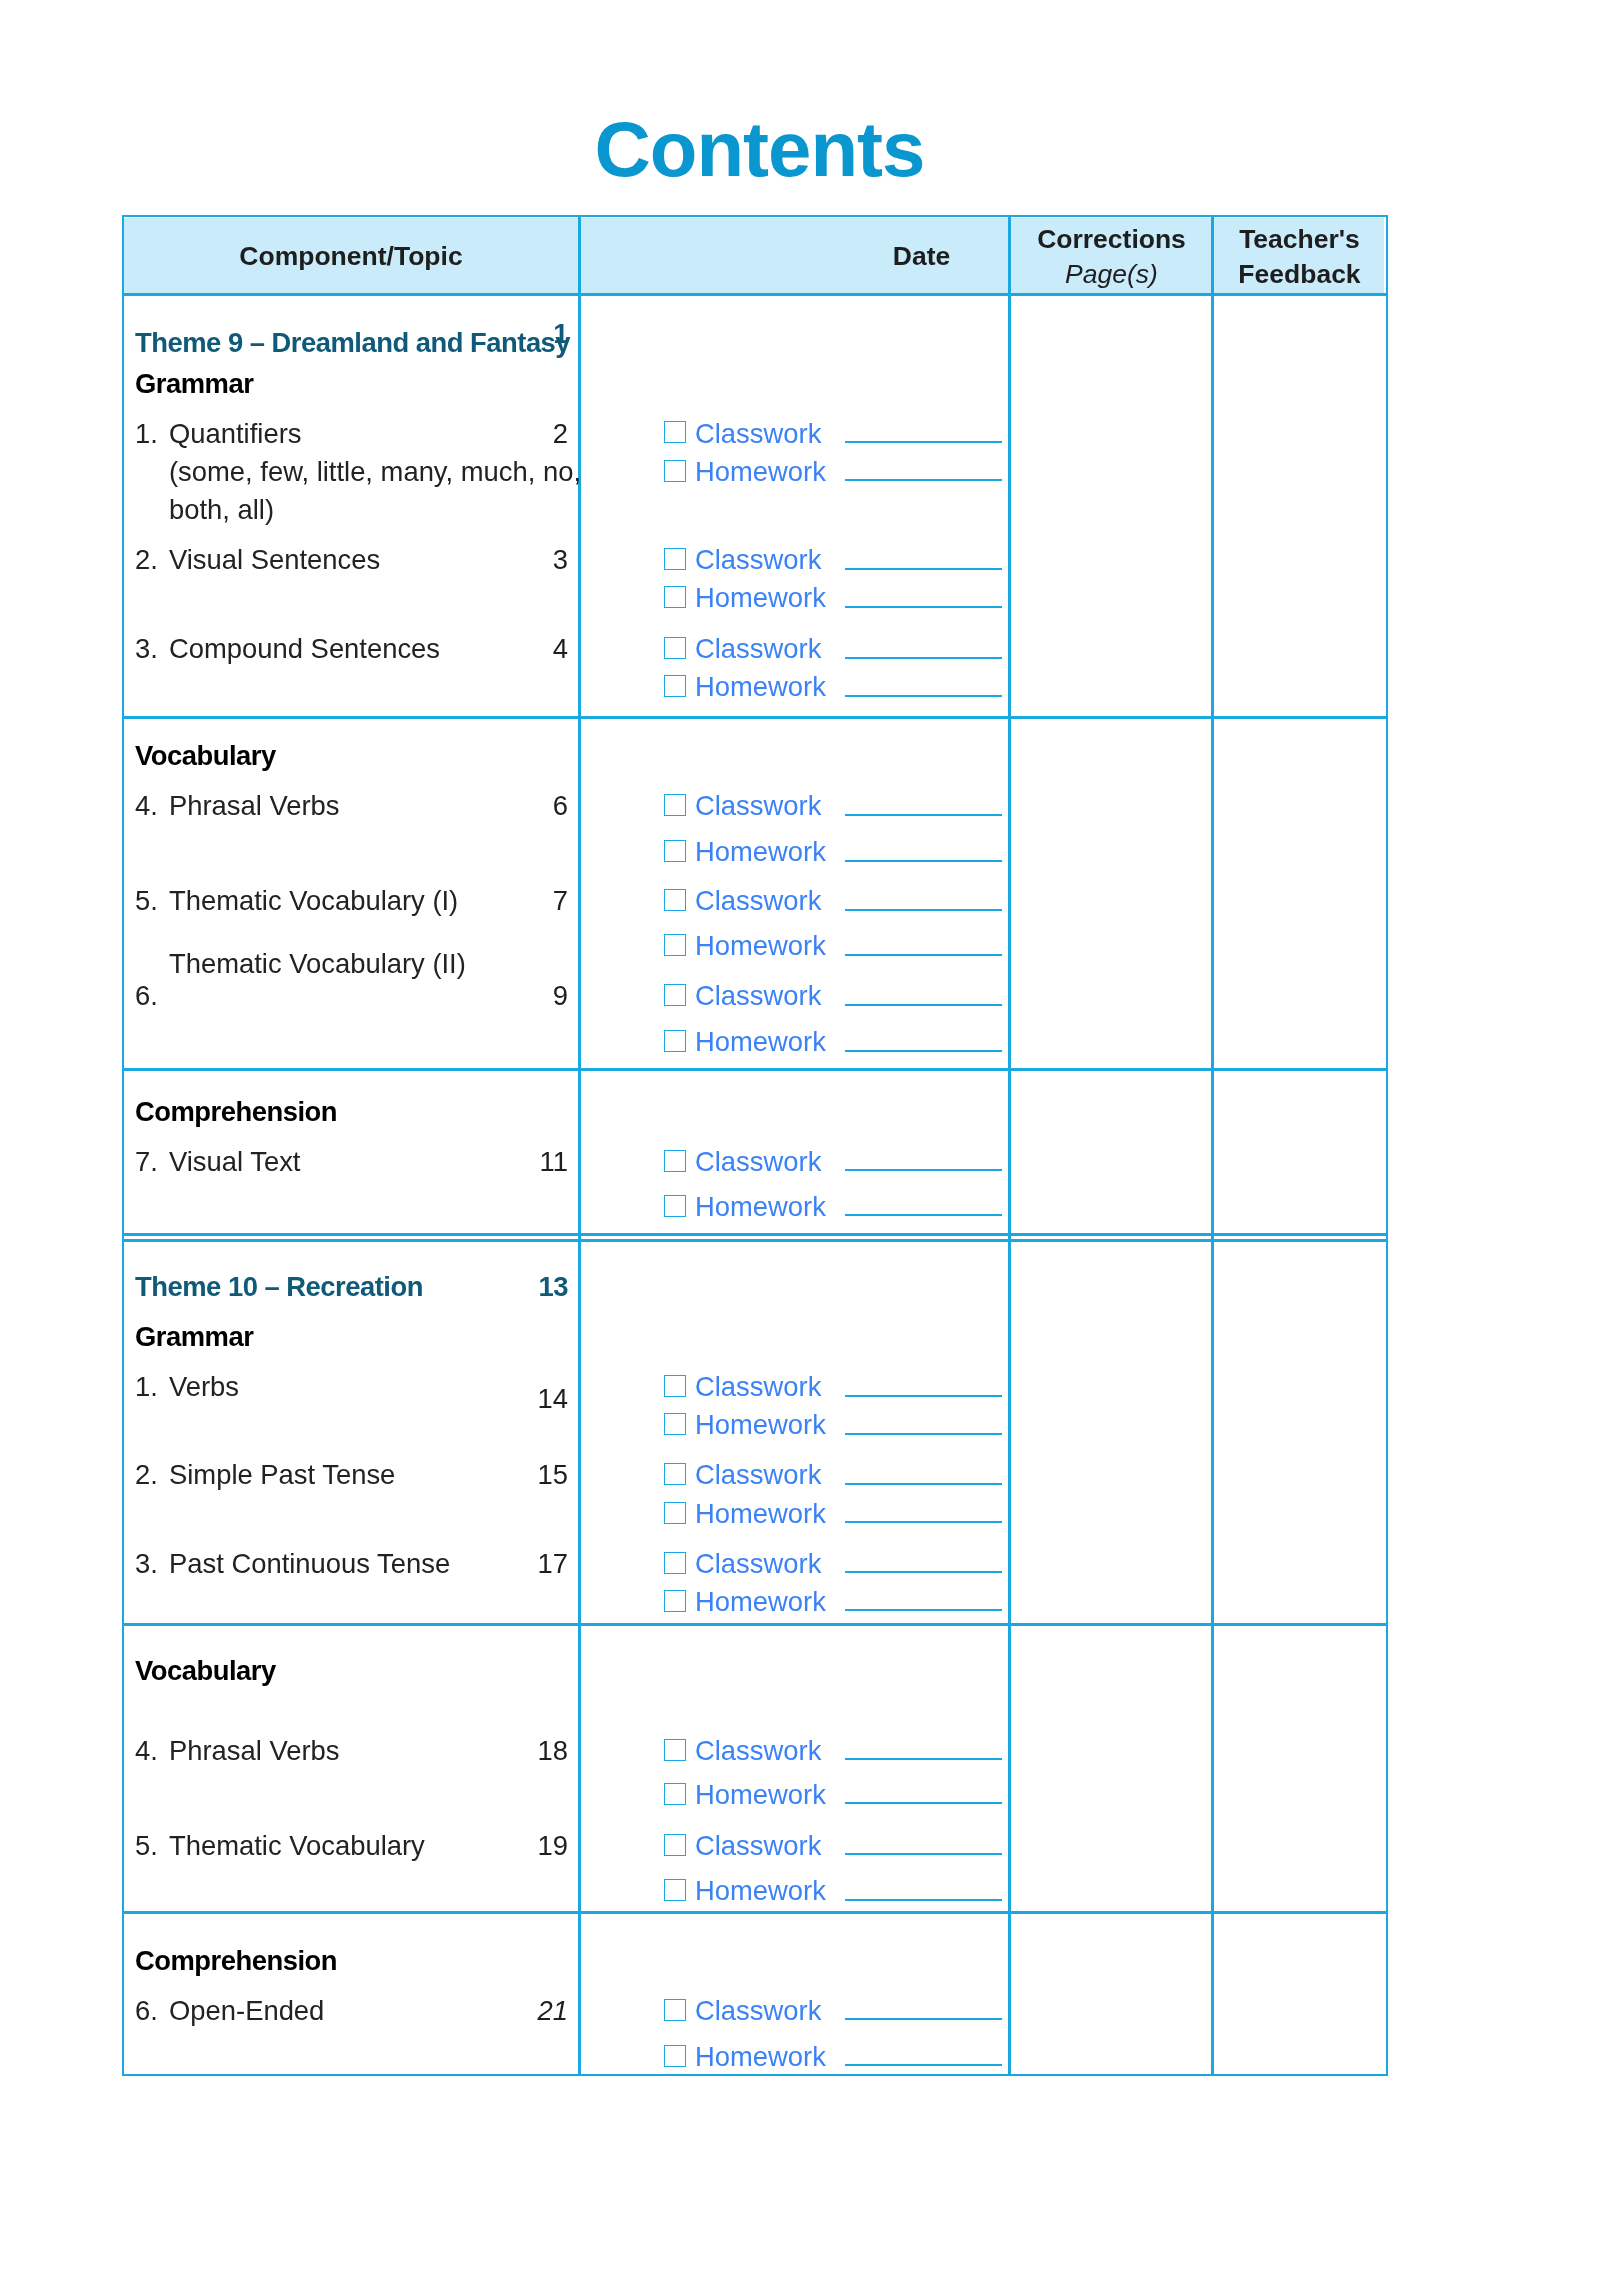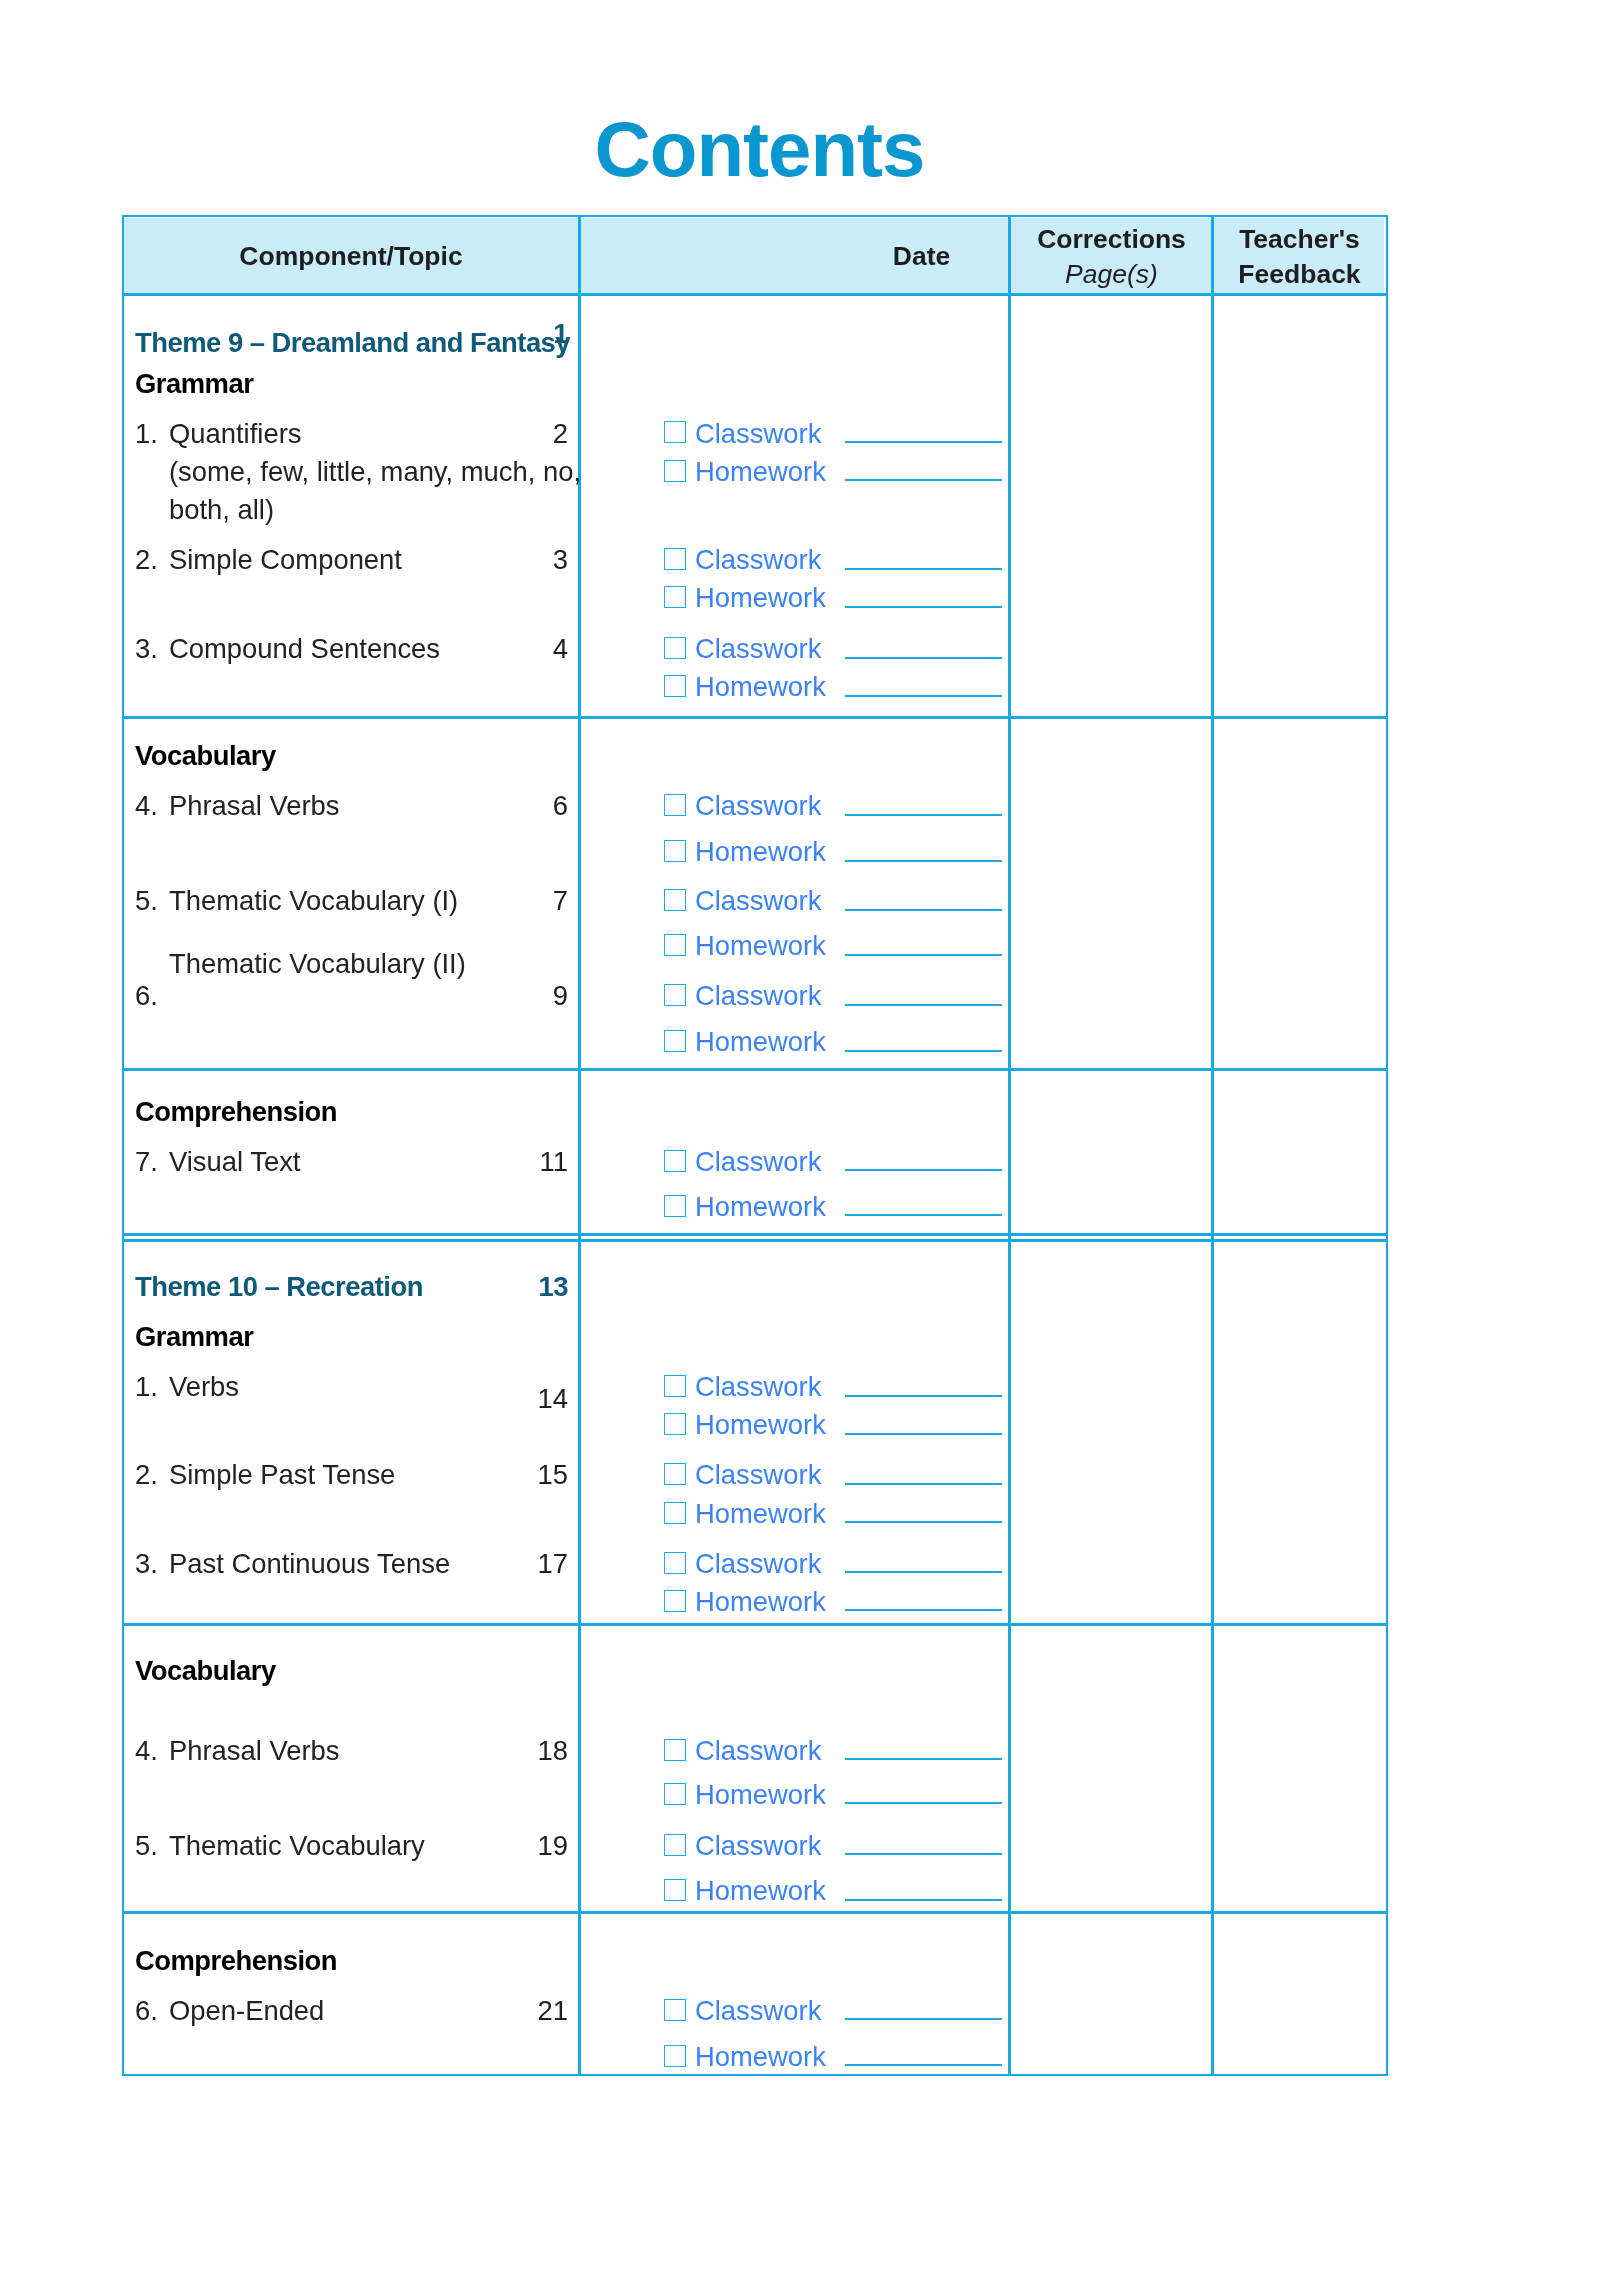--- a/index.html
+++ b/index.html
@@ -66,21 +66,21 @@
 <div class="txt" style="left:169px; top:493px;">both, all)</div>
 <div class="num" style="left:529px; top:417px;">2</div>
 <div class="cb" style="left:664px; top:421px;"></div>
 <div class="cbl" style="left:695px; top:417px;">Classwork</div>
 <div class="uline" style="left:845px; top:441px;"></div>
 <div class="cb" style="left:664px; top:460px;"></div>
 <div class="cbl" style="left:695px; top:455px;">Homework</div>
 <div class="uline" style="left:845px; top:479px;"></div>
 
 <div class="txt" style="left:135px; top:543px;">2.</div>
-<div class="txt" style="left:169px; top:543px;">Simple Component</div>
+<div class="txt" style="left:169px; top:543px;">Visual Sentences</div>
 <div class="num" style="left:529px; top:543px;">3</div>
 <div class="cb" style="left:664px; top:548px;"></div>
 <div class="cbl" style="left:695px; top:543px;">Classwork</div>
 <div class="uline" style="left:845px; top:568px;"></div>
 <div class="cb" style="left:664px; top:586px;"></div>
 <div class="cbl" style="left:695px; top:581px;">Homework</div>
 <div class="uline" style="left:845px; top:606px;"></div>
 
 <div class="txt" style="left:135px; top:632px;">3.</div>
 <div class="txt" style="left:169px; top:632px;">Compound Sentences</div>
@@ -190,20 +190,20 @@
 <div class="cbl" style="left:695px; top:1829px;">Classwork</div>
 <div class="uline" style="left:845px; top:1853px;"></div>
 <div class="cb" style="left:664px; top:1879px;"></div>
 <div class="cbl" style="left:695px; top:1874px;">Homework</div>
 <div class="uline" style="left:845px; top:1899px;"></div>
 
 <div class="txt comp" style="left:135px; top:1944px;">Comprehension</div>
 
 <div class="txt" style="left:135px; top:1994px;">6.</div>
 <div class="txt" style="left:169px; top:1994px;">Open-Ended</div>
-<div class="num" style="left:529px; top:1994px;">21</div>
+<div class="num" style="left:529px; top:1994px;font-style:italic;">21</div>
 <div class="cb" style="left:664px; top:1999px;"></div>
 <div class="cbl" style="left:695px; top:1994px;">Classwork</div>
 <div class="uline" style="left:845px; top:2018px;"></div>
 <div class="cb" style="left:664px; top:2045px;"></div>
 <div class="cbl" style="left:695px; top:2040px;">Homework</div>
 <div class="uline" style="left:845px; top:2064px;"></div>
 
 
 </body></html>

